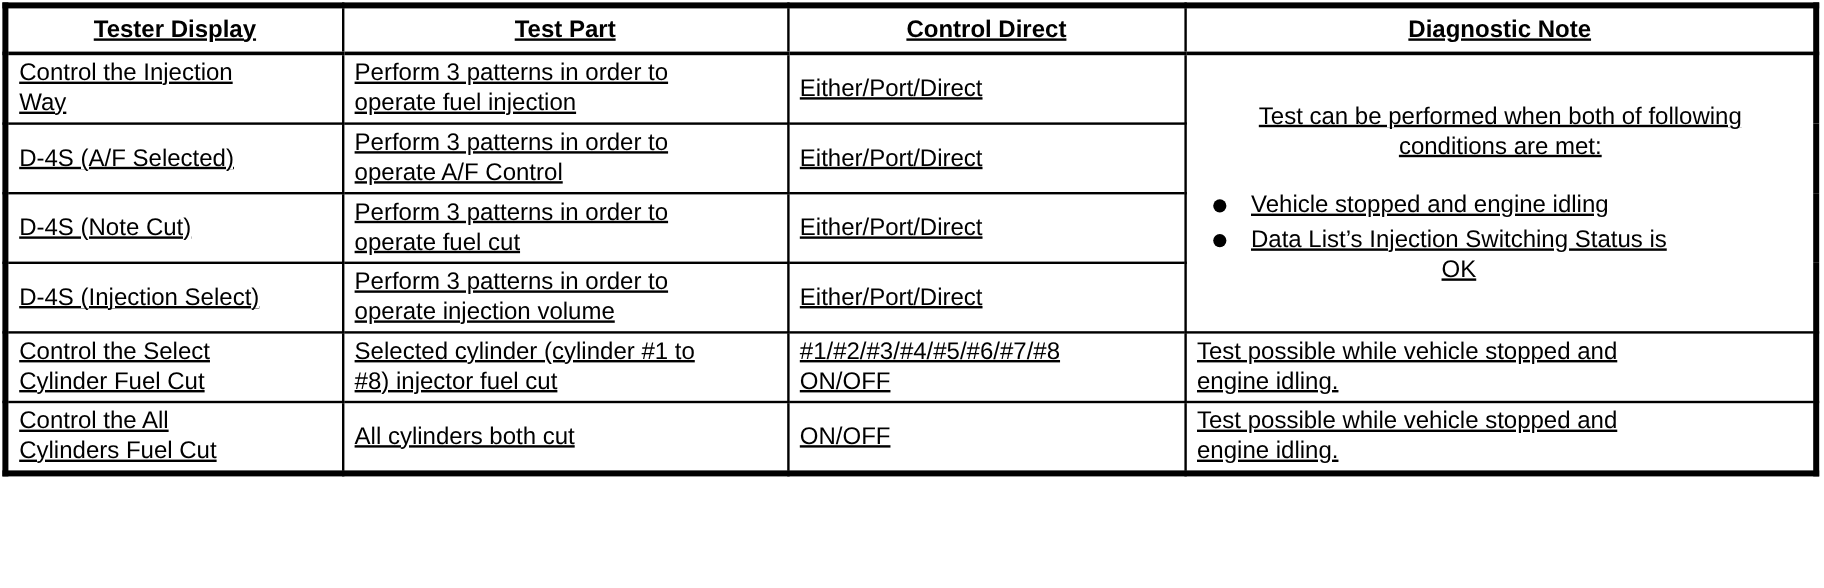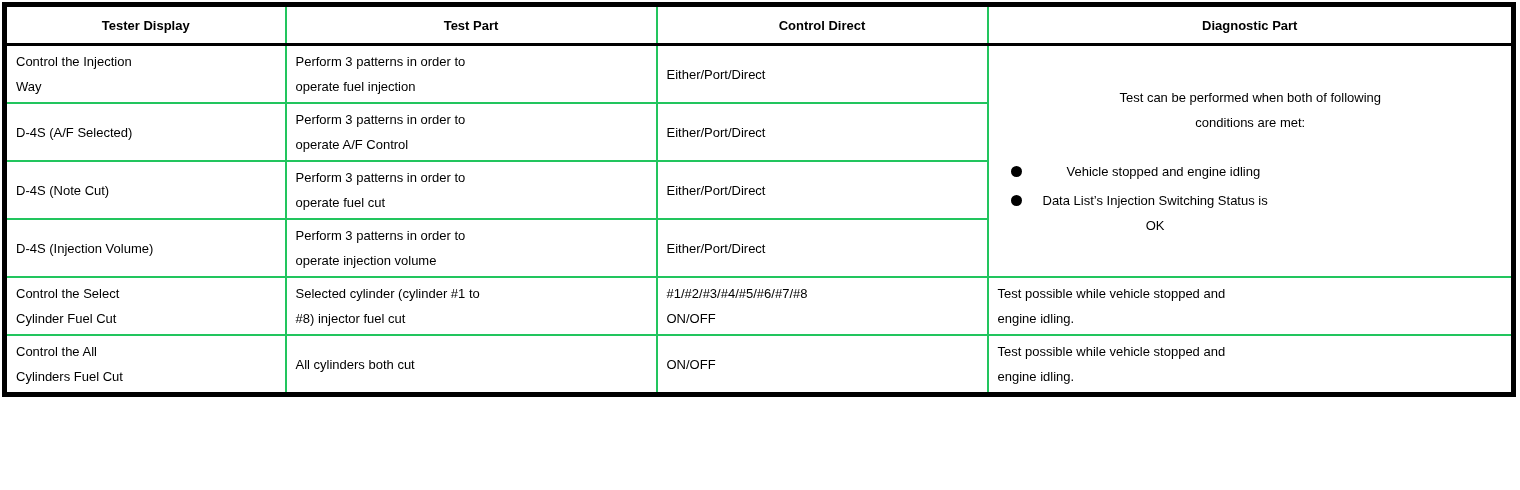--- a/index.html
+++ b/index.html
@@ -8,43 +8,44 @@
   .page { width: 1520px; height: 490px; padding: 2px; }
 
   table.diag {
     border-collapse: collapse;
     width: 1514px;
     table-layout: fixed;
     border: 5px solid #000;
     background: #fff;
   }
   .diag th, .diag td {
-    border: 2px solid #22c55e;
-    font-size: 13px;
+    border: 2px solid #000000;
+    font-size: 20px;
     line-height: 25px;
     vertical-align: middle;
     padding: 3px 8px 3px 9px;
     overflow: hidden;
+    text-decoration: underline;
   }
   .diag td.wrap { white-space: pre-line; }
   .diag thead th {
     font-weight: 700;
     text-align: center;
     height: 40px;
     border-bottom: 3px solid #000;
     padding: 2px 4px;
   }
   .diag tbody tr { height: 51px; }
 
   
   .note-cell { white-space: normal; vertical-align: middle; padding-left: 12px; text-align: center; }
   .note-intro { white-space: pre-line; }
   .bullets { margin-top: 24px; }
   .bullet-item { display: flex; align-items: flex-start; padding-left: 13px; margin-top: 4px; }
-  .bullet-item:first-child { margin-top: 0; gap: 24px; }
+  .bullet-item:first-child { margin-top: 0; }
   .dot {
     width: 11px; height: 11px; border-radius: 50%;
     background: #000; flex: 0 0 11px; margin-top: 7px;
   }
   .bullet-text { padding-left: 21px; white-space: pre-line; }
 </style>
 </head>
 <body>
 
 <div class="page">
@@ -53,21 +54,21 @@
       <col style="width:281px">
       <col style="width:371px">
       <col style="width:331px">
       <col>
     </colgroup>
     <thead>
       <tr>
         <th>Tester Display</th>
         <th>Test Part</th>
         <th>Control Direct</th>
-        <th>Diagnostic Part</th>
+        <th>Diagnostic Note</th>
       </tr>
     </thead>
     <tbody>
       <tr>
         <td class="wrap">Control the Injection
 Way</td>
         <td class="wrap">Perform 3 patterns in order to
 operate fuel injection</td>
         <td class="wrap">Either/Port/Direct</td>
         <td class="note-cell" rowspan="4">
@@ -92,21 +93,21 @@
 operate A/F Control</td>
         <td class="wrap">Either/Port/Direct</td>
       </tr>
       <tr>
         <td class="wrap">D-4S (Note Cut)</td>
         <td class="wrap">Perform 3 patterns in order to
 operate fuel cut</td>
         <td class="wrap">Either/Port/Direct</td>
       </tr>
       <tr>
-        <td class="wrap">D-4S (Injection Volume)</td>
+        <td class="wrap">D-4S (Injection Select)</td>
         <td class="wrap">Perform 3 patterns in order to
 operate injection volume</td>
         <td class="wrap">Either/Port/Direct</td>
       </tr>
       <tr>
         <td class="wrap">Control the Select
 Cylinder Fuel Cut</td>
         <td class="wrap">Selected cylinder (cylinder #1 to
 #8) injector fuel cut</td>
         <td class="wrap">#1/#2/#3/#4/#5/#6/#7/#8

